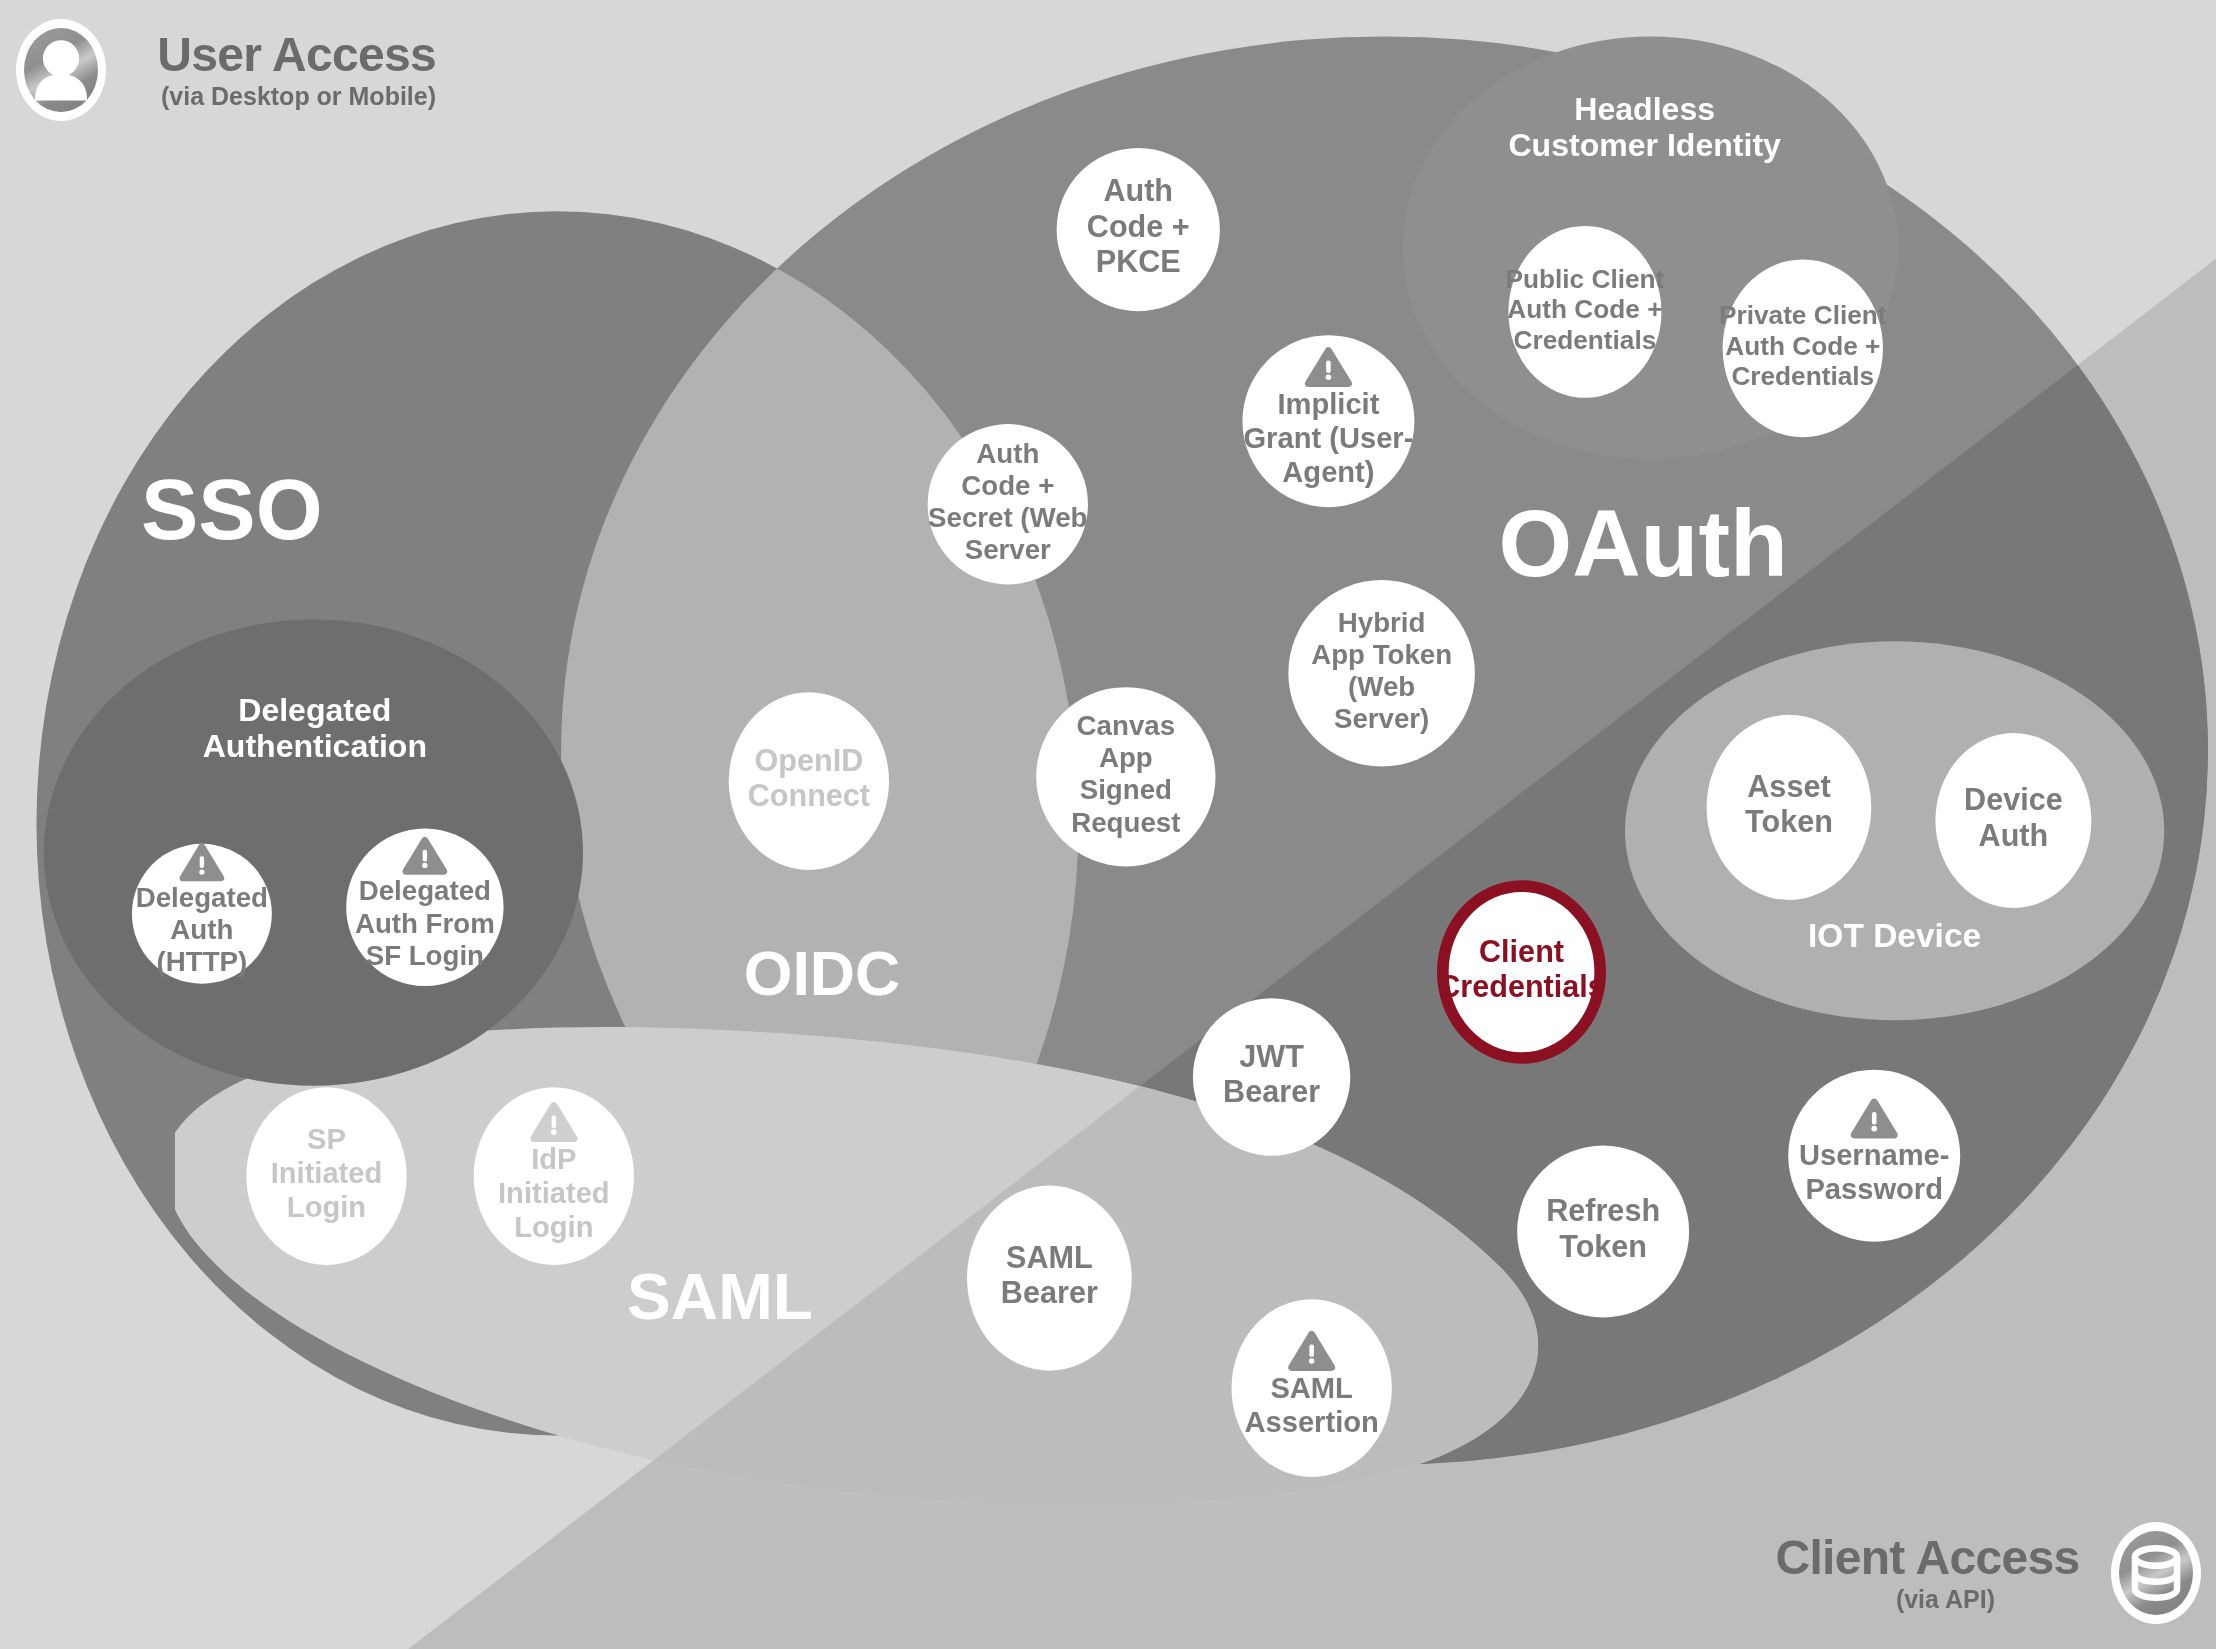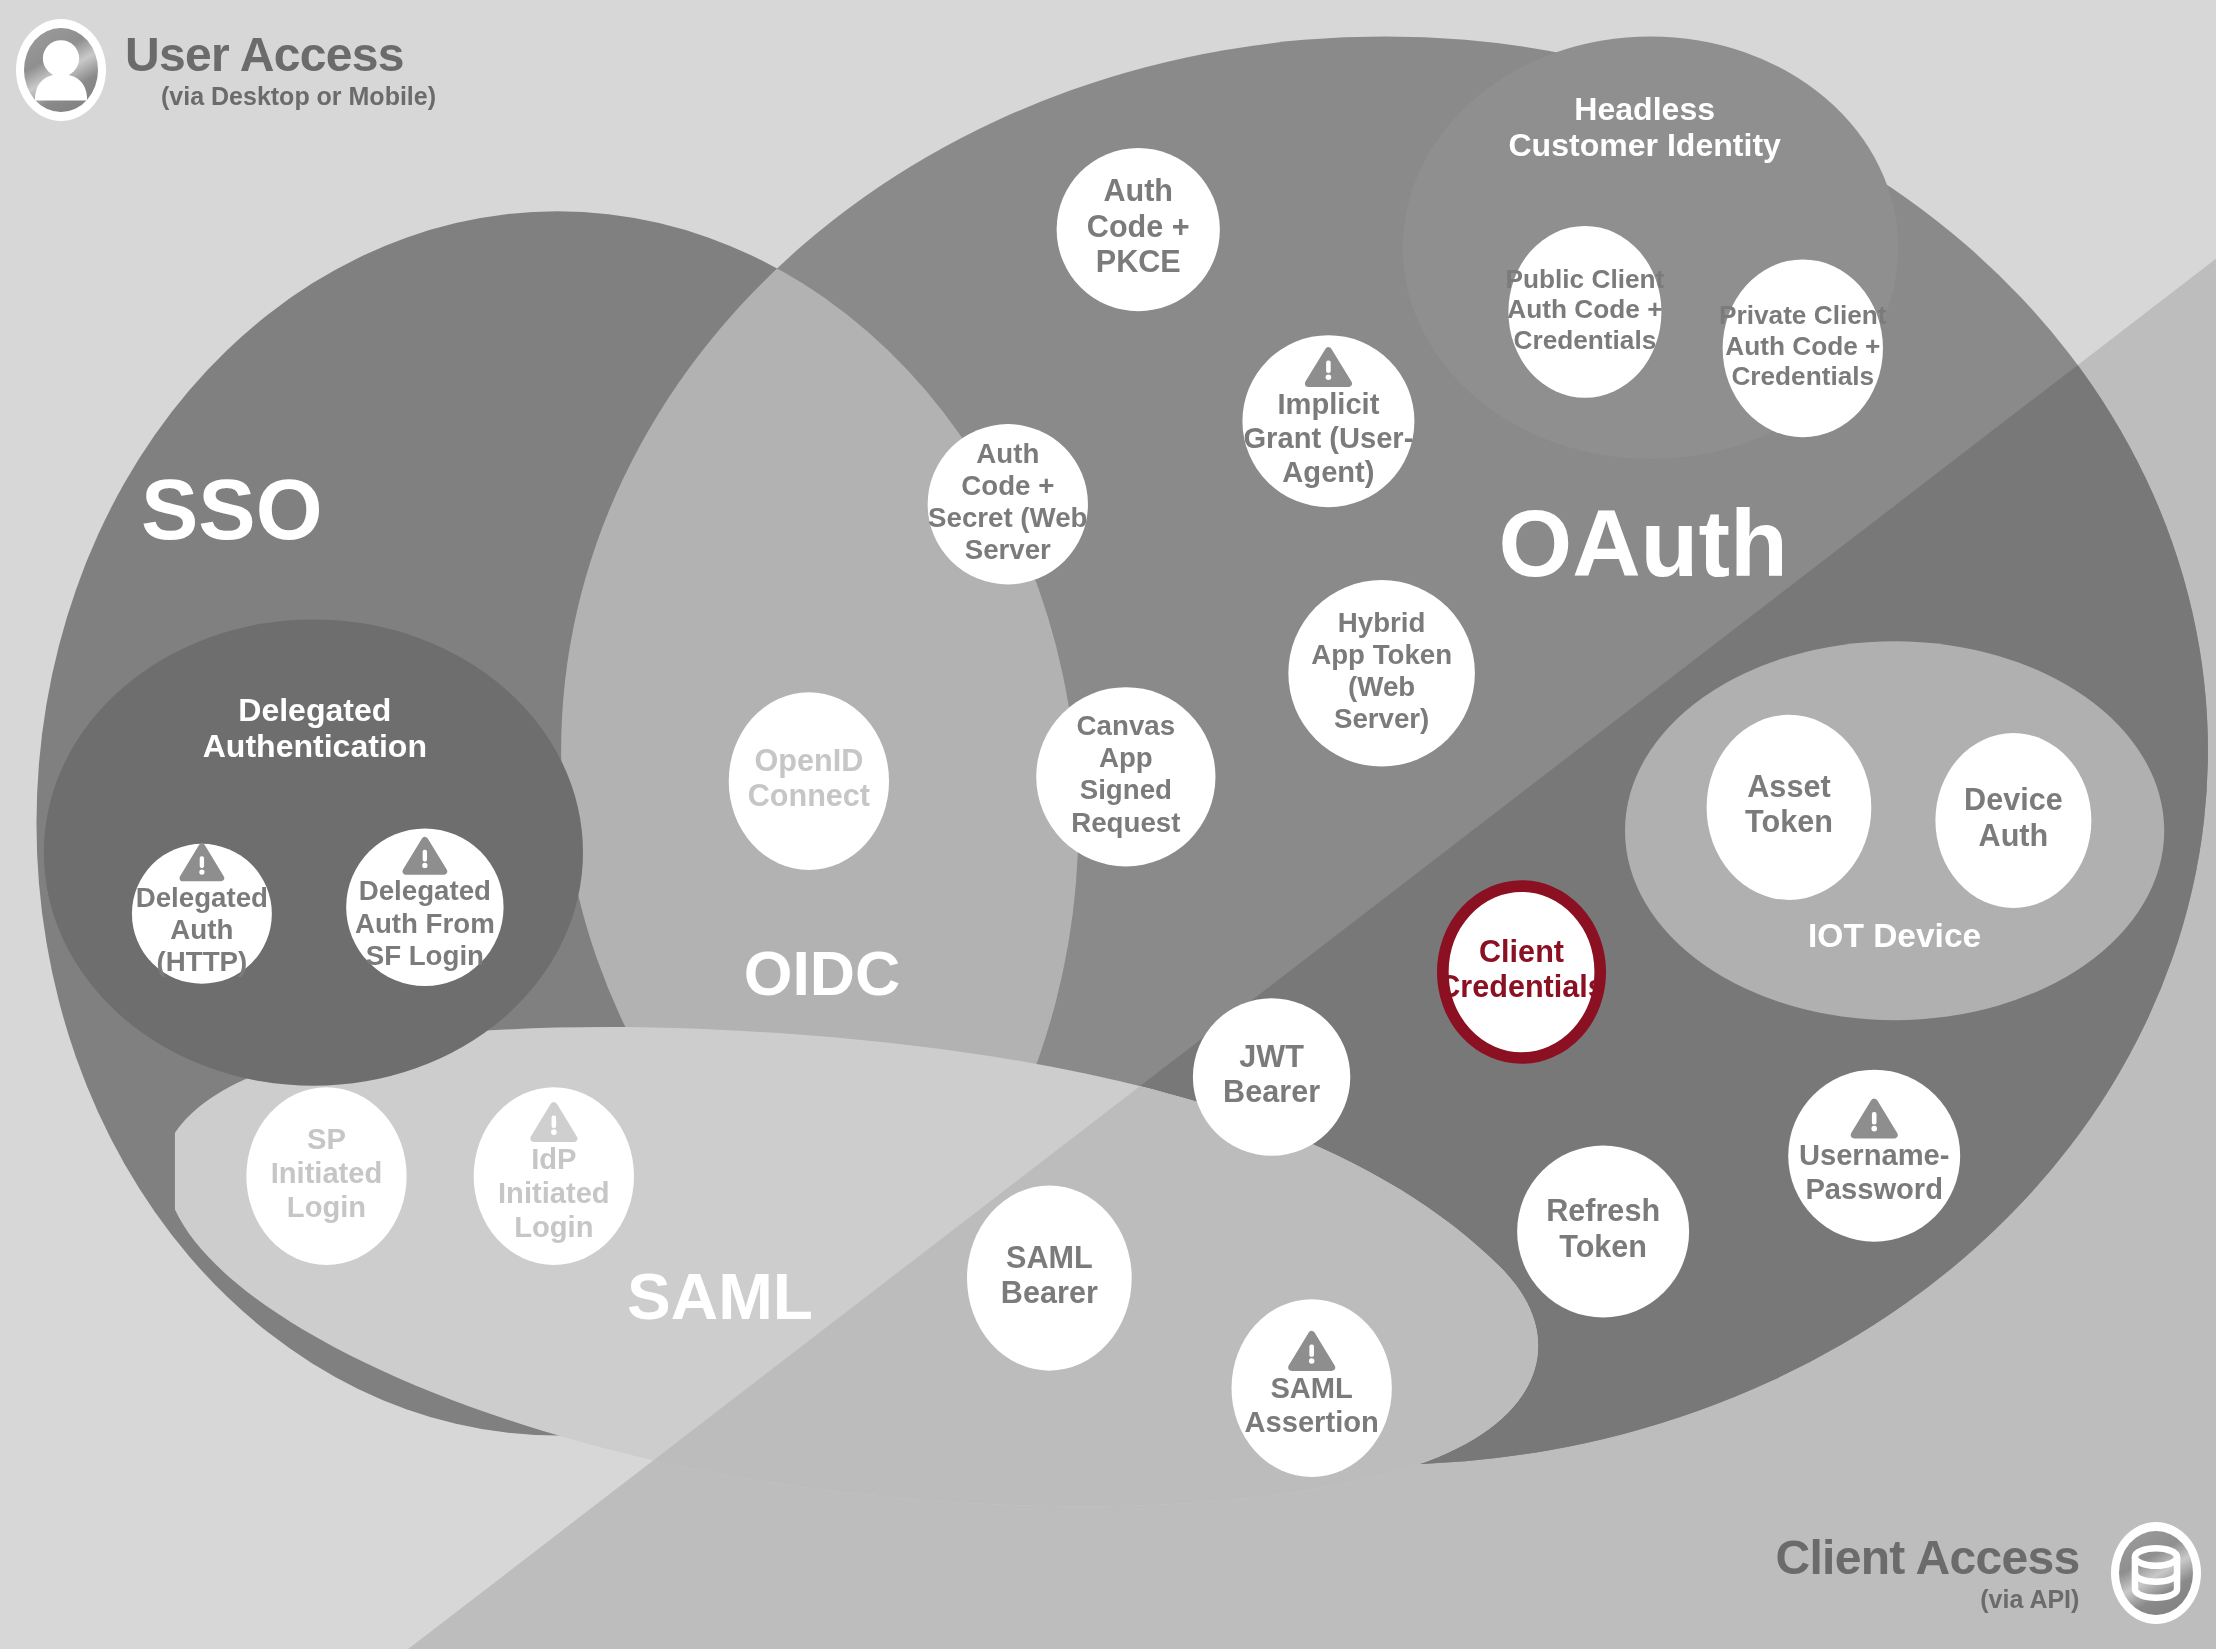--- a/index.html
+++ b/index.html
@@ -3,23 +3,23 @@
 <meta charset="utf-8">
 <style>
   html,body{margin:0;padding:0;background:#fff;}
   body{font-family:"Liberation Sans","DejaVu Sans",sans-serif;}
   #stage{position:relative;width:2216px;height:1649px;overflow:hidden;background:#d7d7d7;}
   #stage svg{position:absolute;left:0;top:0;}
   .hdr{position:absolute;display:flex;align-items:center;gap:19px;}
   .hdr-txt{display:flex;flex-direction:column;line-height:1.0;}
   .hdr-title{font-size:48px;font-weight:bold;color:#6b6b6b;letter-spacing:-0.7px;}
   .hdr-sub{font-size:25px;font-weight:bold;color:#6b6b6b;margin-top:5.8px;margin-left:36px;}
-  #user-access{left:16px;top:19px;}
+  #user-access{left:16px;top:19px;text-align:right;}
   #client-access{right:14.6px;bottom:25px;flex-direction:row;}
-  #client-access .hdr-txt{align-items:flex-end;}
+  #client-access .hdr-txt{align-items:center;}
   .avatar-wrap{position:relative;width:90px;height:102px;flex:0 0 auto;}
   .avatar-ring{position:absolute;inset:0;border-radius:50%;background:#ffffff;}
   .avatar-inner{position:absolute;left:8px;top:8.7px;right:8px;bottom:8.7px;border-radius:50%;
     background:linear-gradient(150deg,#9d9d9d 0%,#8f8f8f 35%,#c9c9c9 52%,#8a8a8a 70%,#7e7e7e 100%);}
 </style>
 </head>
 <body>
 
 <div id="stage">
 

